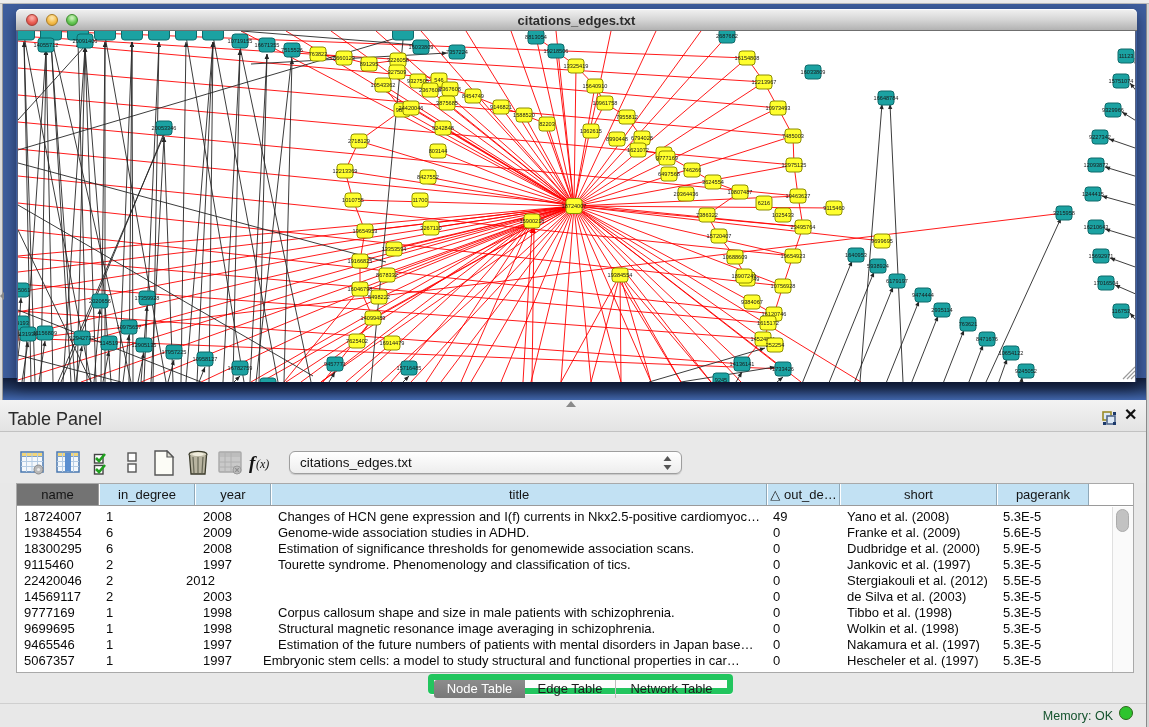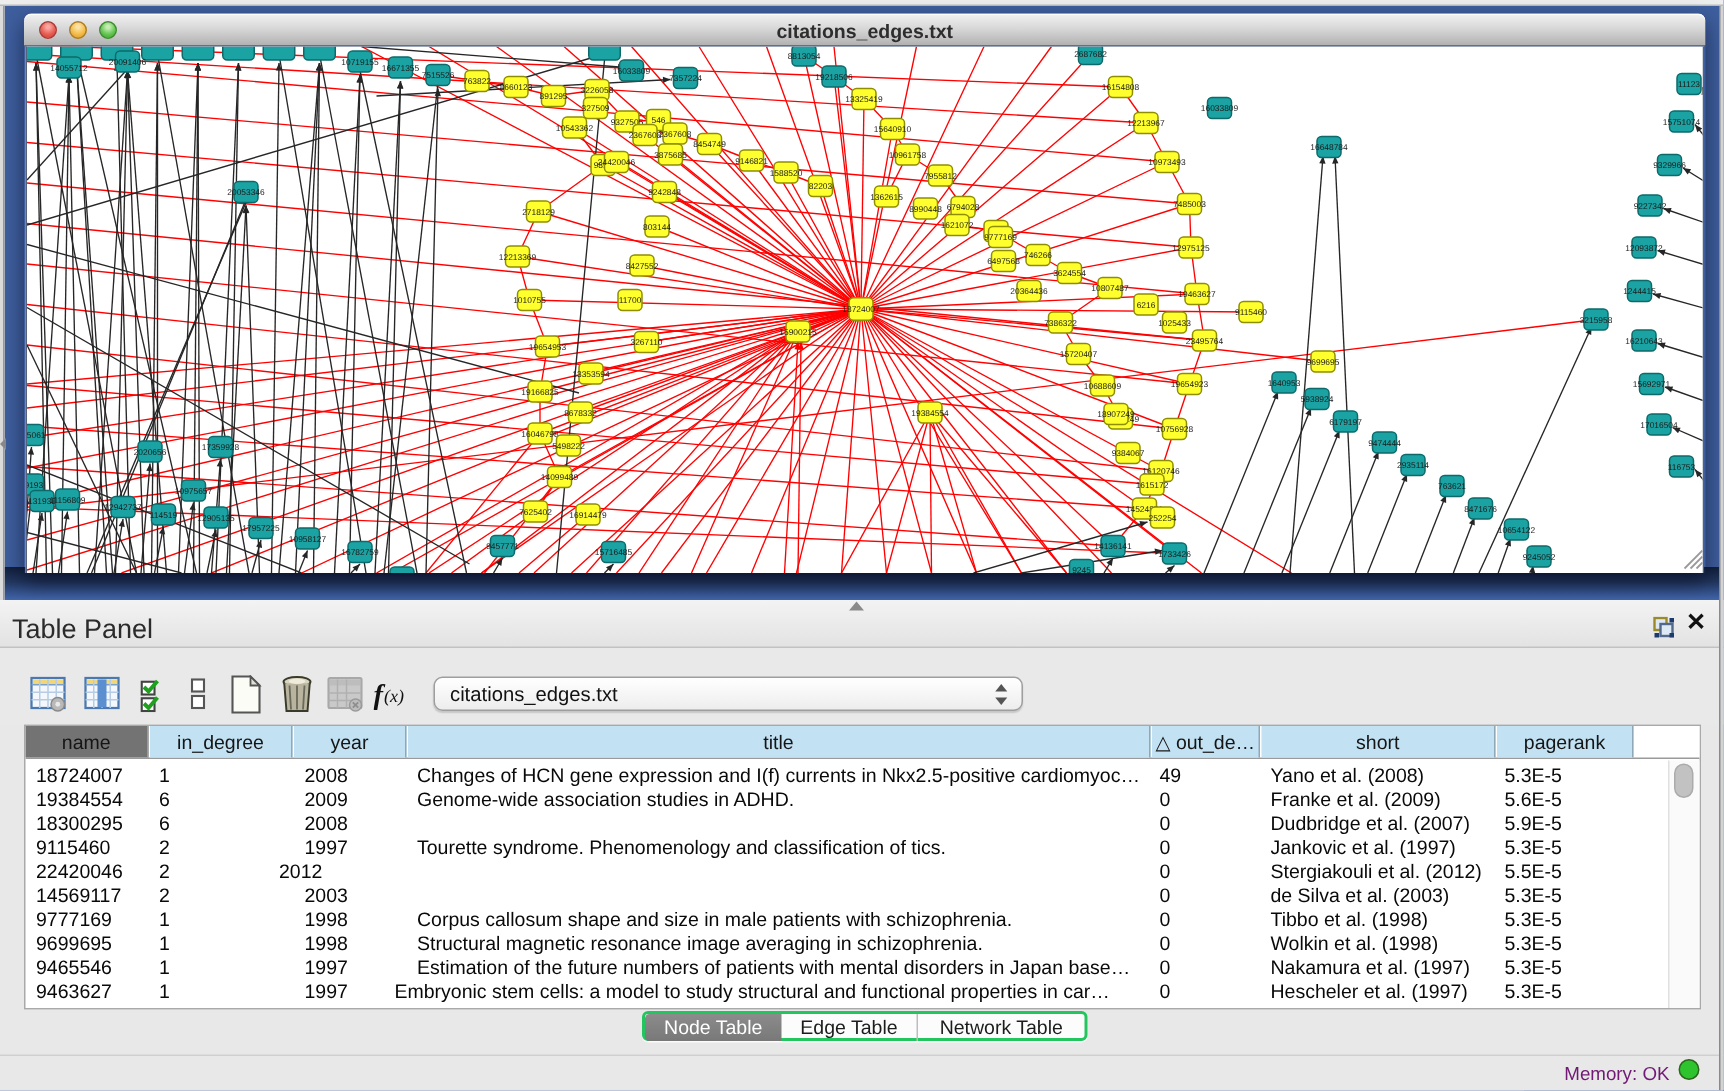--- a/index.html
+++ b/index.html
@@ -41,29 +41,29 @@
 #thead{position:absolute;left:0;top:0;width:1116px;height:22px;background:#fff;border-bottom:1px solid #9a9a9a}
 .th{position:absolute;top:0;height:21px;background:#c2e1f3;border-right:1px solid #8fa8b8;
  font-size:13px;color:#151515;text-align:center;line-height:21px}
 .th.gray{background:#737373;border-right:1px solid #9a9a9a}
 #tbody{position:absolute;left:0;top:22px;width:1092px;height:166px;overflow:hidden}
 .tr{position:absolute;left:0;width:1092px;height:16px}
 .td{position:absolute;top:0;height:16px;font-size:13px;color:#090909;white-space:nowrap;overflow:hidden}
 #vsb{position:absolute;left:1095px;top:23px;width:21px;height:165px;background:#fafafa;border-left:1px solid #e0e0e0}
 #vsbthumb{position:absolute;left:3px;top:2px;width:13px;height:23px;border-radius:7px;background:#c2c2c2;border:1px solid #ababab}
 
-#tabs{position:absolute;left:428px;top:274px;height:20px;border:2px solid #22c55e;border-radius:4px;
+#tabs{position:absolute;left:428px;top:274px;height:20px;border:6px solid #22c55e;border-radius:4px;
  background:#fcfcfc;box-shadow:0 1px 0 rgba(255,255,255,.8)}
 .seg{float:left;height:18px;line-height:18px;font-size:13px;color:#1c1c1c;text-align:center}
 #seg1{width:91px;background:linear-gradient(#8c8c8c,#787878);color:#fff;border-radius:3px 0 0 3px}
 #seg2{width:91px;border-right:1px solid #bdbdbd}
 #seg3{width:111px}
 
 #statline{position:absolute;left:0;top:303px;width:1149px;height:1px;background:#cfcfcf}
-#mem{position:absolute;right:36px;top:309px;white-space:nowrap;font-size:12.5px;color:#701a75}
+#mem{position:absolute;right:36px;top:309px;white-space:nowrap;font-size:12.5px;color:#14532d}
 #memdot{position:absolute;left:1119px;top:306px;width:14px;height:14px;border-radius:50%;
  background:#2ec42e;border:1.5px solid #2c661c}
 </style></head>
 <body>
 <div id="stage">
  <div id="topstrip"></div>
  <div id="desk"></div>
  <div id="deskshadow"></div>
  <div id="lstrip"></div>
     <div style="position:absolute;left:0px;top:292px;width:0;height:0;border-top:4px solid transparent;border-bottom:4px solid transparent;border-right:4px solid #8a8a8a"></div>
@@ -856,22 +856,23 @@
             <div class="td" style="left:179px;width:76px;padding-left:7px">2009</div>
             <div class="td" style="left:255px;width:496px;padding-left:6px">Genome‑wide association studies in ADHD.</div>
             <div class="td" style="left:751px;width:73px;padding-left:5px">0</div>
             <div class="td" style="left:824px;width:157px;padding-left:6px">Franke et al. (2009)</div>
             <div class="td" style="left:981px;width:92px;padding-left:5px">5.6E‑5</div>
           </div>
 <div class="tr" style="top:34.7px">
             <div class="td" style="left:0px;width:83px;padding-left:7px">18300295</div>
             <div class="td" style="left:83px;width:96px;padding-left:6px">6</div>
             <div class="td" style="left:179px;width:76px;padding-left:7px">2008</div>
+            <div class="td" style="left:255px;width:496px;padding-left:6px">Estimation of significance thresholds for genomewide association scans.</div>
             <div class="td" style="left:751px;width:73px;padding-left:5px">0</div>
-            <div class="td" style="left:824px;width:157px;padding-left:6px">Dudbridge et al. (2007)</div>
+            <div class="td" style="left:824px;width:157px;padding-left:6px">Dudbridge et al. (2000)</div>
             <div class="td" style="left:981px;width:92px;padding-left:5px">5.9E‑5</div>
           </div>
 <div class="tr" style="top:50.8px">
             <div class="td" style="left:0px;width:83px;padding-left:7px">9115460</div>
             <div class="td" style="left:83px;width:96px;padding-left:6px">2</div>
             <div class="td" style="left:179px;width:76px;padding-left:7px">1997</div>
             <div class="td" style="left:255px;width:496px;padding-left:6px">Tourette syndrome. Phenomenology and classification of tics.</div>
             <div class="td" style="left:751px;width:73px;padding-left:5px">0</div>
             <div class="td" style="left:824px;width:157px;padding-left:6px">Jankovic et al. (1997)</div>
             <div class="td" style="left:981px;width:92px;padding-left:5px">5.3E‑5</div>
@@ -913,21 +914,21 @@
 <div class="tr" style="top:131.3px">
             <div class="td" style="left:0px;width:83px;padding-left:7px">9465546</div>
             <div class="td" style="left:83px;width:96px;padding-left:6px">1</div>
             <div class="td" style="left:179px;width:76px;padding-left:7px">1997</div>
             <div class="td" style="left:255px;width:496px;padding-left:6px">Estimation of the future numbers of patients with mental disorders in Japan base…</div>
             <div class="td" style="left:751px;width:73px;padding-left:5px">0</div>
             <div class="td" style="left:824px;width:157px;padding-left:6px">Nakamura et al. (1997)</div>
             <div class="td" style="left:981px;width:92px;padding-left:5px">5.3E‑5</div>
           </div>
 <div class="tr" style="top:147.4px">
-            <div class="td" style="left:0px;width:83px;padding-left:7px">9463627</div>
+            <div class="td" style="left:0px;width:83px;padding-left:7px">5067357</div>
             <div class="td" style="left:83px;width:96px;padding-left:6px">1</div>
             <div class="td" style="left:179px;width:76px;padding-left:7px">1997</div>
             <div class="td" style="left:240px;width:496px;padding-left:6px">Embryonic stem cells: a model to study structural and functional properties in car…</div>
             <div class="td" style="left:751px;width:73px;padding-left:5px">0</div>
             <div class="td" style="left:824px;width:157px;padding-left:6px">Hescheler et al. (1997)</div>
             <div class="td" style="left:981px;width:92px;padding-left:5px">5.3E‑5</div>
           </div>
         </div>
      <div id="vsb">
           <div id="vsbthumb"></div>

